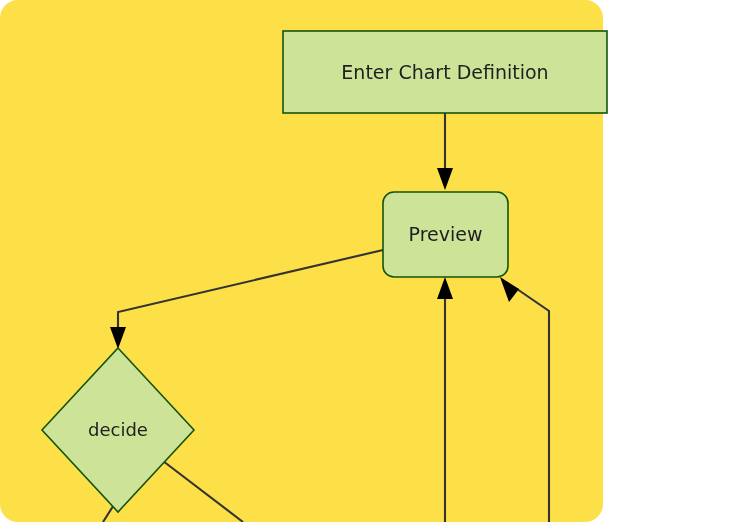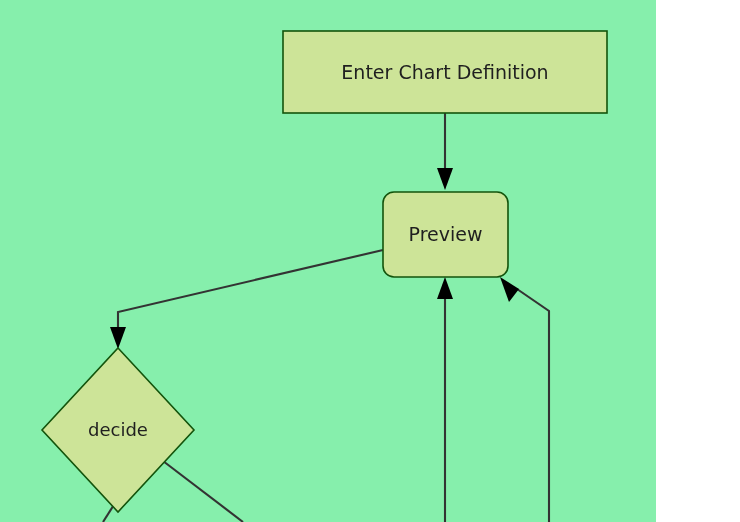--- a/index.html
+++ b/index.html
@@ -8,23 +8,24 @@
     background: #ffffff;
   }
   body {
     width: 740px;
     height: 522px;
     overflow: hidden;
     font-family: "DejaVu Sans", "Liberation Sans", sans-serif;
   }
   #diagram-root {
     position: relative;
-    width: 656px;
+    width: 603px;
     height: 522px;
-    background: #86efac;
+    background: #fde047;
+    border-radius: 18px;
   }
   svg#flowchart-svg {
     display: block;
     width: 740px;
     height: 522px;
   }
   .node-shape {
     fill: #cde498;
     stroke: #13540c;
     stroke-width: 1.6px;

